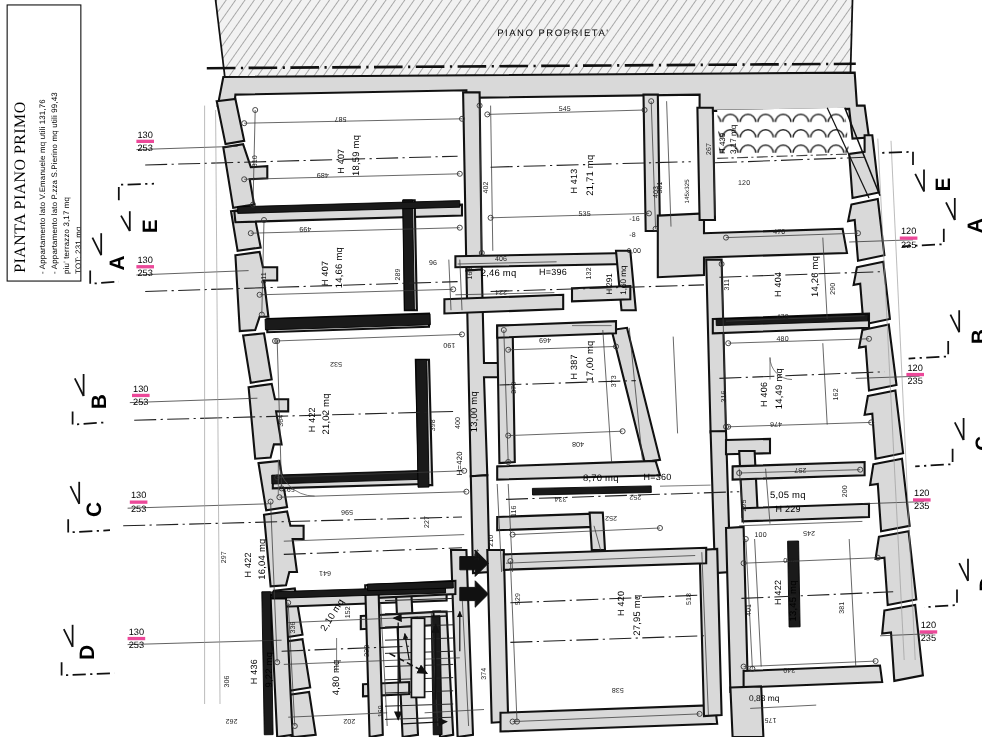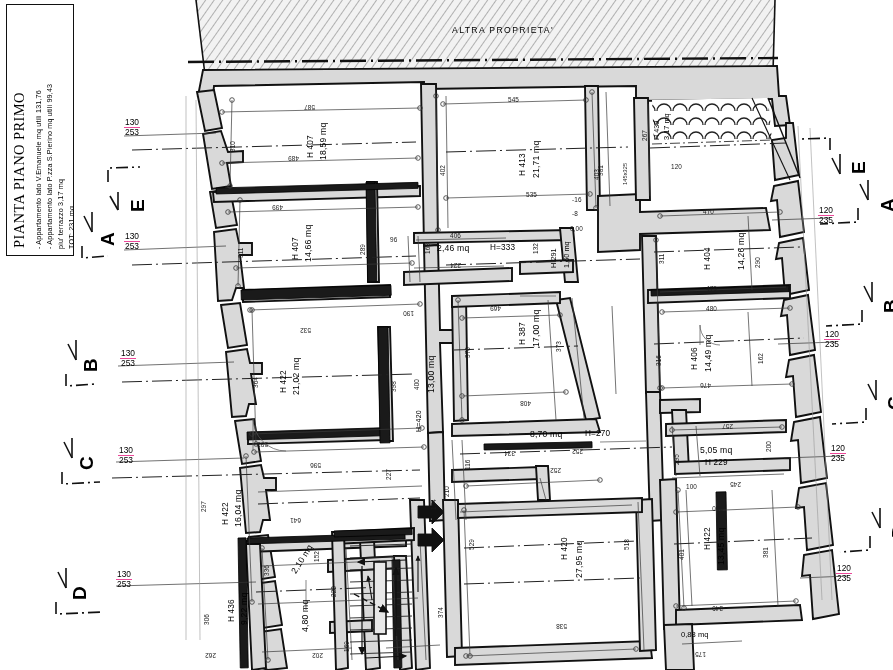--- a/index.html
+++ b/index.html
@@ -44,21 +44,21 @@
 
   
   .t{position:absolute;color:#000;white-space:nowrap;z-index:30;}
   .rot90{transform:rotate(-90deg);transform-origin:0 0;}
   .rotn{transform-origin:0 0;}
   .area{font-size:8.6px;letter-spacing:.2px;}
   .areaH{font-size:8.2px;letter-spacing:.2px;}
   .dim{font-size:6.4px;letter-spacing:.1px;color:#1a1a1a;}
   .bigmark{font-size:19px;font-weight:700;font-family:"Liberation Sans",sans-serif;}
   .winlbl{font-size:8.4px;text-align:center;line-height:1.02;}
-  .winlbl .top{display:block;border-bottom:1px solid #ec4899;padding:0 1px;}
+  .winlbl .top{display:block;border-bottom:3px solid #ec4899;padding:0 1px;}
   .winlbl .bot{display:block;padding:0 1px;}
   .altra{font-size:8.6px;letter-spacing:1.4px;}
 </style>
 </head>
 <body>
 
 <div id="sheet">
 
   <svg width="893" height="670" viewBox="0 0 893 670">
     <defs>
@@ -419,57 +419,57 @@
   <div id="titleblock">
     <div class="tb-inner">
       <div class="tb-title">PIANTA PIANO PRIMO</div>
       <div class="tb-line">-  Appartamento lato V.Emanuele mq utili 131,76</div>
       <div class="tb-line">-  Appartamento lato P.zza S.Pierino mq utili 99,43</div>
       <div class="tb-line">    piu' terrazzo 3,17 mq</div>
       <div class="tb-line">TOT: 231 mq</div>
     </div>
   </div>
 
-  <div class="t altra" style="left:452px;top:25px;">ALTRA  PROPRIETA'</div>
+  <div class="t altra" style="left:452px;top:25px;">PIANO  PROPRIETA'</div>
 
   <div class="t area rot90" style="left:318px;top:160px;">18,59 mq</div>
   <div class="t areaH rot90" style="left:306px;top:158px;">H 407</div>
 
   <div class="t area rot90" style="left:303px;top:262px;">14,66 mq</div>
   <div class="t areaH rot90" style="left:291px;top:260px;">H 407</div>
 
   <div class="t area rot90" style="left:531px;top:178px;">21,71 mq</div>
   <div class="t areaH rot90" style="left:518px;top:176px;">H 413</div>
 
   <div class="t rot90" style="left:662px;top:140px;font-size:7.4px;">3,17 mq</div>
   <div class="t rot90" style="left:652px;top:140px;font-size:7.2px;">H 439</div>
 
   <div class="t area" style="left:437px;top:243px;">2,46 mq</div>
-  <div class="t areaH" style="left:490px;top:243px;">H=333</div>
+  <div class="t areaH" style="left:490px;top:243px;">H=396</div>
 
   <div class="t rot90" style="left:562px;top:268px;font-size:7.4px;">1,60 mq</div>
   <div class="t rot90" style="left:549px;top:268px;font-size:7.4px;">H 291</div>
 
   <div class="t area rot90" style="left:736px;top:270px;">14,26 mq</div>
   <div class="t areaH rot90" style="left:703px;top:270px;">H 404</div>
 
   <div class="t area rot90" style="left:291px;top:395px;">21,02 mq</div>
   <div class="t areaH rot90" style="left:279px;top:393px;">H 422</div>
 
   <div class="t area rot90" style="left:531px;top:347px;">17,00 mq</div>
   <div class="t areaH rot90" style="left:518px;top:345px;">H 387</div>
 
   <div class="t area rot90" style="left:703px;top:372px;">14,49 mq</div>
   <div class="t areaH rot90" style="left:690px;top:370px;">H 406</div>
 
   <div class="t area rot90" style="left:426px;top:393px;">13,00 mq</div>
   <div class="t areaH rot90" style="left:415px;top:432px;font-size:7px;">H=420</div>
 
   <div class="t area" style="left:530px;top:429px;">8,70 mq</div>
-  <div class="t areaH" style="left:585px;top:429px;">H=270</div>
+  <div class="t areaH" style="left:585px;top:429px;">H=360</div>
 
   <div class="t area" style="left:700px;top:445px;">5,05 mq</div>
   <div class="t areaH" style="left:705px;top:458px;">H  229</div>
 
   <div class="t area rot90" style="left:233px;top:527px;">16,04 mq</div>
   <div class="t areaH rot90" style="left:221px;top:525px;">H 422</div>
 
   <div class="t area rot90" style="left:574px;top:578px;">27,95 mq</div>
   <div class="t areaH rot90" style="left:560px;top:560px;">H 420</div>
 

